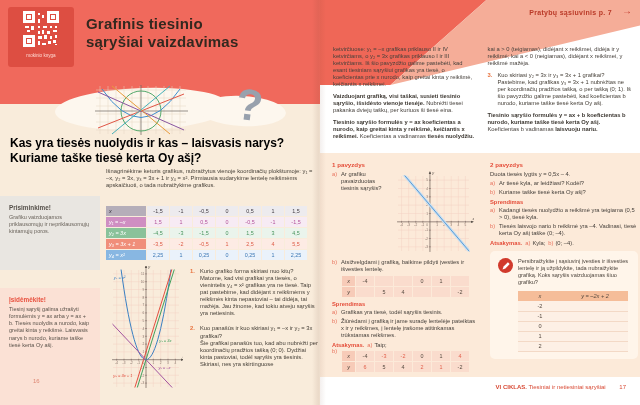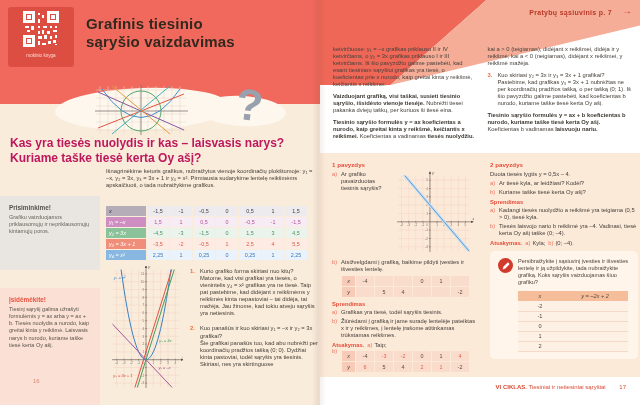--- a/index.html
+++ b/index.html
@@ -13,21 +13,21 @@
 
 .lp-header{position:absolute;left:0;top:0;width:320px;height:104px;background:#f0695c}
 .qr-box{position:absolute;left:8px;top:7px;width:66px;height:60px;background:#dd4e42;border-radius:3px;text-align:center;padding-top:3px}
 .qr-caption{font-size:4.6px;color:#ffd9d2;margin-top:1px}
 .lp-title{position:absolute;left:86px;top:15px;font-size:15px;font-weight:bold;color:#33281f;line-height:1.2;letter-spacing:.2px}
 .hero-splash{position:absolute;background:#fdf7ee;border-radius:50%}
 .s1{left:55px;top:88px;width:175px;height:42px;transform:rotate(-2deg)}
 .s2{left:198px;top:96px;width:88px;height:30px;transform:rotate(3deg)}
 .mini-graph{position:absolute;left:82px;top:84px}
 .q-mark{position:absolute;left:236px;top:80px;font-size:44px;font-weight:bold;color:#98a1ad;transform:rotate(7deg)}
-.lp-heading{position:absolute;left:10px;top:136px;width:306px;font-size:12px;font-weight:bold;color:#be185d;line-height:1.25}
+.lp-heading{position:absolute;left:10px;top:136px;width:306px;font-size:12px;font-weight:bold;color:#000000;line-height:1.25}
 
 .side-box{position:absolute;left:0;width:100px;padding:8px 9px}
 .remember{top:196px;height:74px;background:#e9e6e1}
 .note{top:288px;height:117px;background:#fbe1d5}
 .side-title{font-size:6.4px;font-weight:bold;color:#55504a;margin-bottom:3px}
 .note .side-title{color:#e8513f}
 .side-text{font-size:5.5px;line-height:1.3;color:#6b645c}
 .note .side-text{color:#5b534b}
 .pagenum-left{position:absolute;left:33px;top:378px;font-size:6px;color:#dd8672}
 
@@ -139,21 +139,21 @@
             <rect x="4" y="4" width="3" height="3" fill="#fff"></rect>
           <rect x="21" y="3" width="5" height="5" fill="#dd4e42"></rect>
             <rect x="22" y="4" width="3" height="3" fill="#fff"></rect>
           <rect x="3" y="21" width="5" height="5" fill="#dd4e42"></rect>
             <rect x="4" y="22" width="3" height="3" fill="#fff"></rect>
         </svg>
         <div class="qr-caption">mokinio knyga</div>
       </div>
       <div class="lp-title">
         <div>Grafinis tiesinio</div>
-        <div>sąryšio vaizdavimas</div>
+        <div>sąryšiai vaizdavimas</div>
       </div>
     </div>
 
     <div class="hero-splash s1"></div>
     <div class="hero-splash s2"></div>
     <svg class="mini-graph" width="118" height="52" viewBox="0 0 118 52">
       <g stroke="#e6d4c2" stroke-width="0.5" fill="none">
         <path d="M14,6H104 M14,14H104 M14,22H104 M14,30H104 M14,38H104 M14,46H104"></path>
         <path d="M18,2V50 M26,2V50 M34,2V50 M42,2V50 M50,2V50 M58,2V50 M66,2V50 M74,2V50 M82,2V50 M90,2V50 M98,2V50"></path>
       </g>

